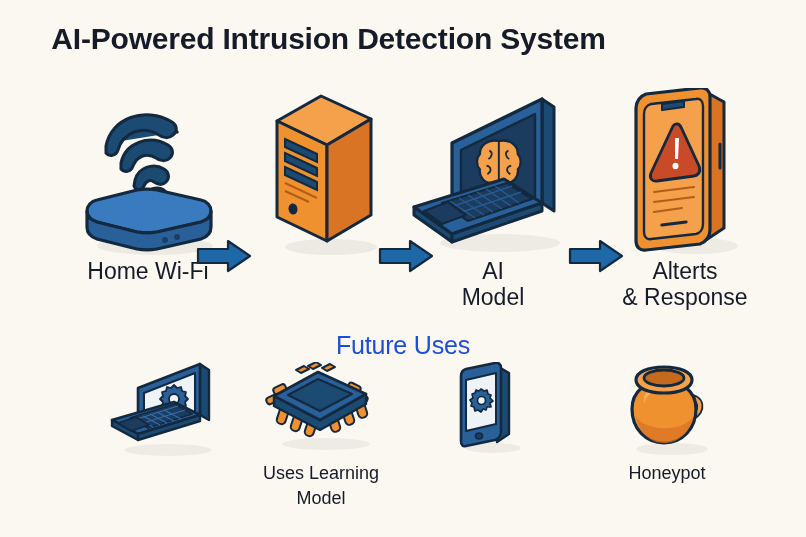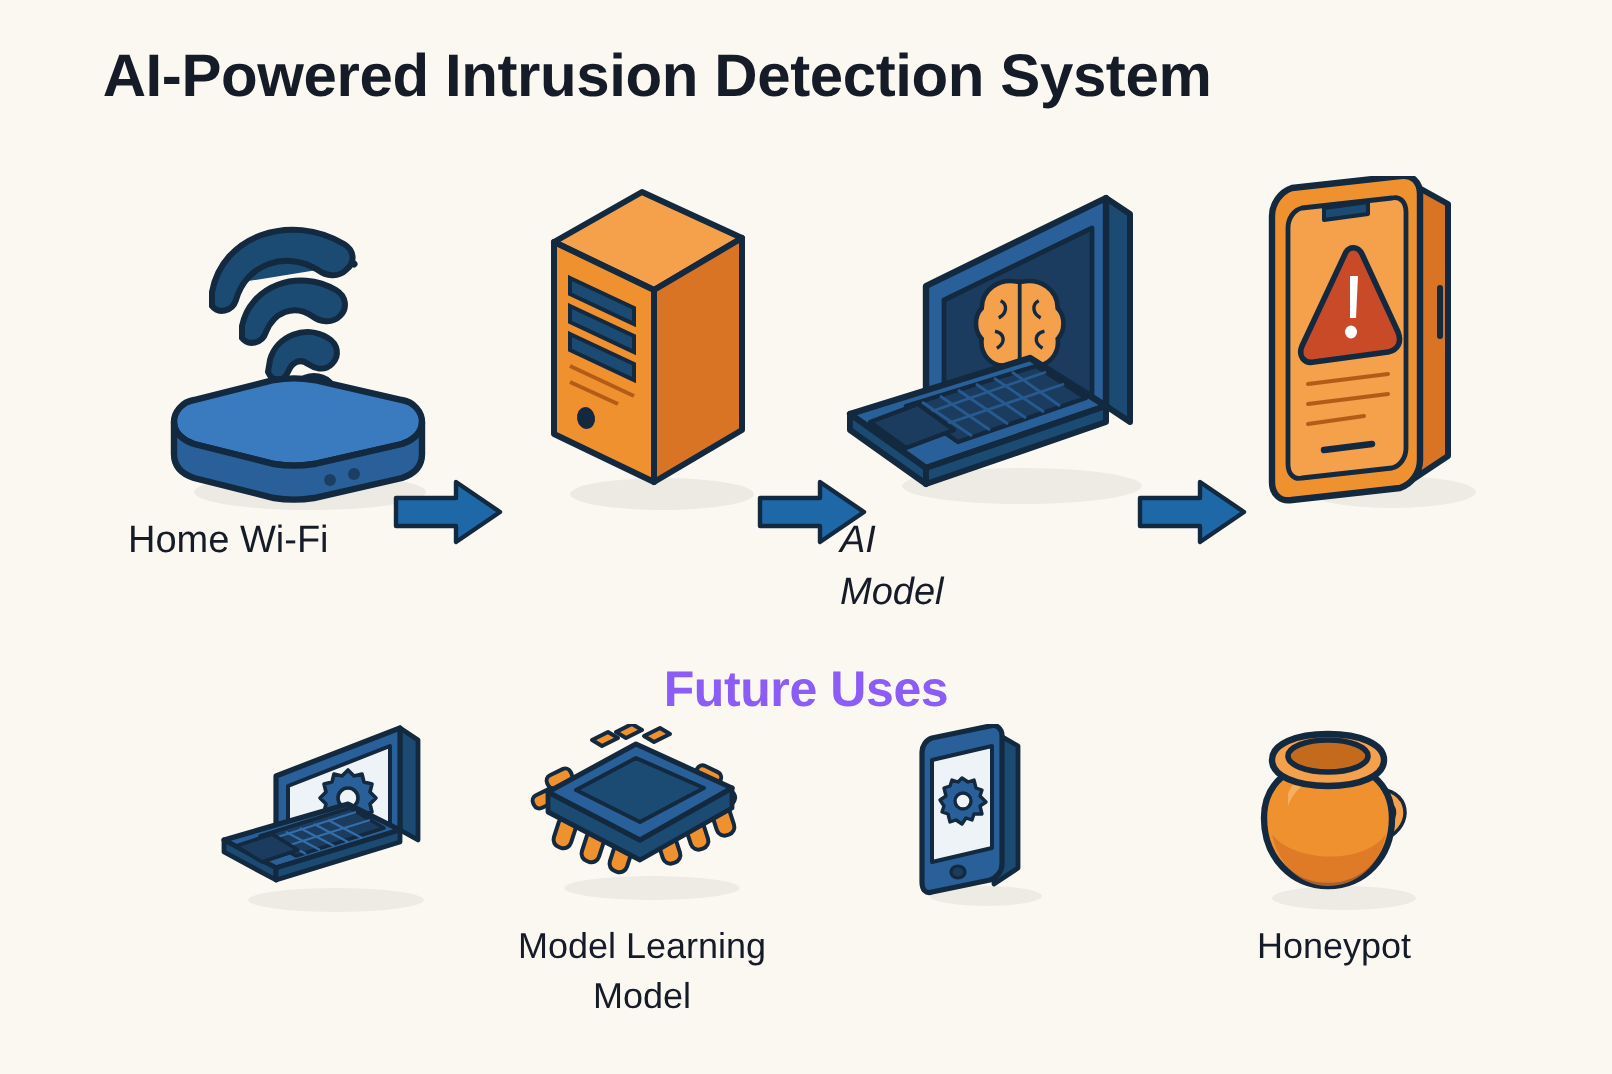--- a/index.html
+++ b/index.html
@@ -57,45 +57,45 @@
     position: absolute;
     left: 50%;
     transform: translateX(-50%);
     bottom: 0;
   }
   .stage-label {
     position: absolute;
     top: 172px;
     left: 0;
     width: 168px;
-    text-align: left;
-    font-size: 19px;
+    text-align: center;
+    font-size: 23px;
     line-height: 26px;
     color: #161b28;
   }
   .stage-label .l2 { display: block; }
 
   .arrow {
     position: absolute;
     top: 150px;
     width: 58px;
     height: 40px;
   }
 
   
   .future-title {
     position: absolute;
     top: 331px;
     left: 0;
     width: 806px;
     text-align: center;
     font-size: 25px;
-    font-weight: bold;
+    font-weight: normal;
     letter-spacing: -0.2px;
-    color: #8b5cf6;
+    color: #1d4ed8;
   }
   .future-row {
     position: absolute;
     top: 362px;
     left: 0;
     width: 806px;
     height: 160px;
   }
   .fstage {
     position: absolute;
@@ -187,21 +187,21 @@
         </svg>
       </div>
     </div>
 
     <div class="arrow" style="left:378px;">
       <svg width="58" height="40" viewBox="0 0 58 40">
         <path d="M2 13 L32 13 L32 5 L54 20 L32 35 L32 27 L2 27 Z" fill="#1f68a8" stroke="#13293f" stroke-width="2.2" stroke-linejoin="round"></path>
       </svg>
     </div>
 
-    <div class="stage" style="left:420px;font-style:italic;">
+    <div class="stage" style="left:409px;">
       <div class="stage-art">
         <svg width="170" height="165" viewBox="0 0 170 165">
           <ellipse cx="92" cy="152" rx="60" ry="9" fill="#000" opacity="0.05"></ellipse>
 
           <path d="M134 8 L146 16 L146 120 L134 112 Z" fill="#1b4a73" stroke="#13293f" stroke-width="3" stroke-linejoin="round"></path>
 
           <path d="M44 52 L134 8 L134 112 L44 143 Z" fill="#2a6099" stroke="#13293f" stroke-width="3.2" stroke-linejoin="round"></path>
           <path d="M53 59 L127 23 L127 106 L53 133 Z" fill="#1b3b5f" stroke="#13293f" stroke-width="2.4" stroke-linejoin="round"></path>
 
           <g transform="translate(69,48) scale(0.95)">
@@ -264,20 +264,24 @@
           <g stroke="#b35c18" stroke-width="2" fill="none" stroke-linecap="round">
             <path d="M34 104 L74 99"></path>
             <path d="M34 114 L74 109"></path>
             <path d="M34 124 L62 120"></path>
           </g>
 
           <path d="M42 137 L66 134" stroke="#13293f" stroke-width="3.2" stroke-linecap="round" fill="none"></path>
 
           <path d="M100 56 L100 80" stroke="#13293f" stroke-width="3" stroke-linecap="round"></path>
         </svg>
+      </div>
+      <div class="stage-label">
+        <span>Alterts</span>
+        <span class="l2">&amp; Response</span>
       </div>
     </div>
 
   </div>
 
   <div class="future-title">Future Uses</div>
 
   <div class="future-row">
 
     <div class="fstage" style="left:75px;">
@@ -336,21 +340,21 @@
             <rect x="101" y="40" width="9" height="16" rx="4" transform="rotate(-18 105 48)"></rect>
           </g>
 
           <path d="M18 34 L64 58 L110 32 L110 42 L64 68 L18 44 Z" fill="#1b4a73" stroke="#13293f" stroke-width="2.4" stroke-linejoin="round"></path>
 
           <path d="M18 34 L62 10 L110 32 L64 58 Z" fill="#2a6099" stroke="#13293f" stroke-width="2.6" stroke-linejoin="round"></path>
           <path d="M32 33 L62 17 L96 32 L64 49 Z" fill="#1b4a73" stroke="#13293f" stroke-width="2" stroke-linejoin="round"></path>
         </svg>
       </div>
       <div class="fstage-label">
-        <span>Model Learning</span>
+        <span>Uses Learning</span>
         <span class="l2">Model</span>
       </div>
     </div>
 
     <div class="fstage" style="left:399px;">
       <div class="fstage-art">
         <svg width="90" height="95" viewBox="0 0 90 95">
           <ellipse cx="50" cy="86" rx="28" ry="5" fill="#000" opacity="0.05"></ellipse>
           <path d="M54 4 L66 11 L66 72 L54 80 Z" fill="#1b4a73" stroke="#13293f" stroke-width="2.4" stroke-linejoin="round"></path>
           <path d="M18 14 C18 11 20 8 23 7 L52 1 C55 0 58 2 58 6 L58 70 C58 74 55 77 52 78 L23 84 C20 85 18 83 18 79 Z" fill="#2a6099" stroke="#13293f" stroke-width="2.6" stroke-linejoin="round"></path>

